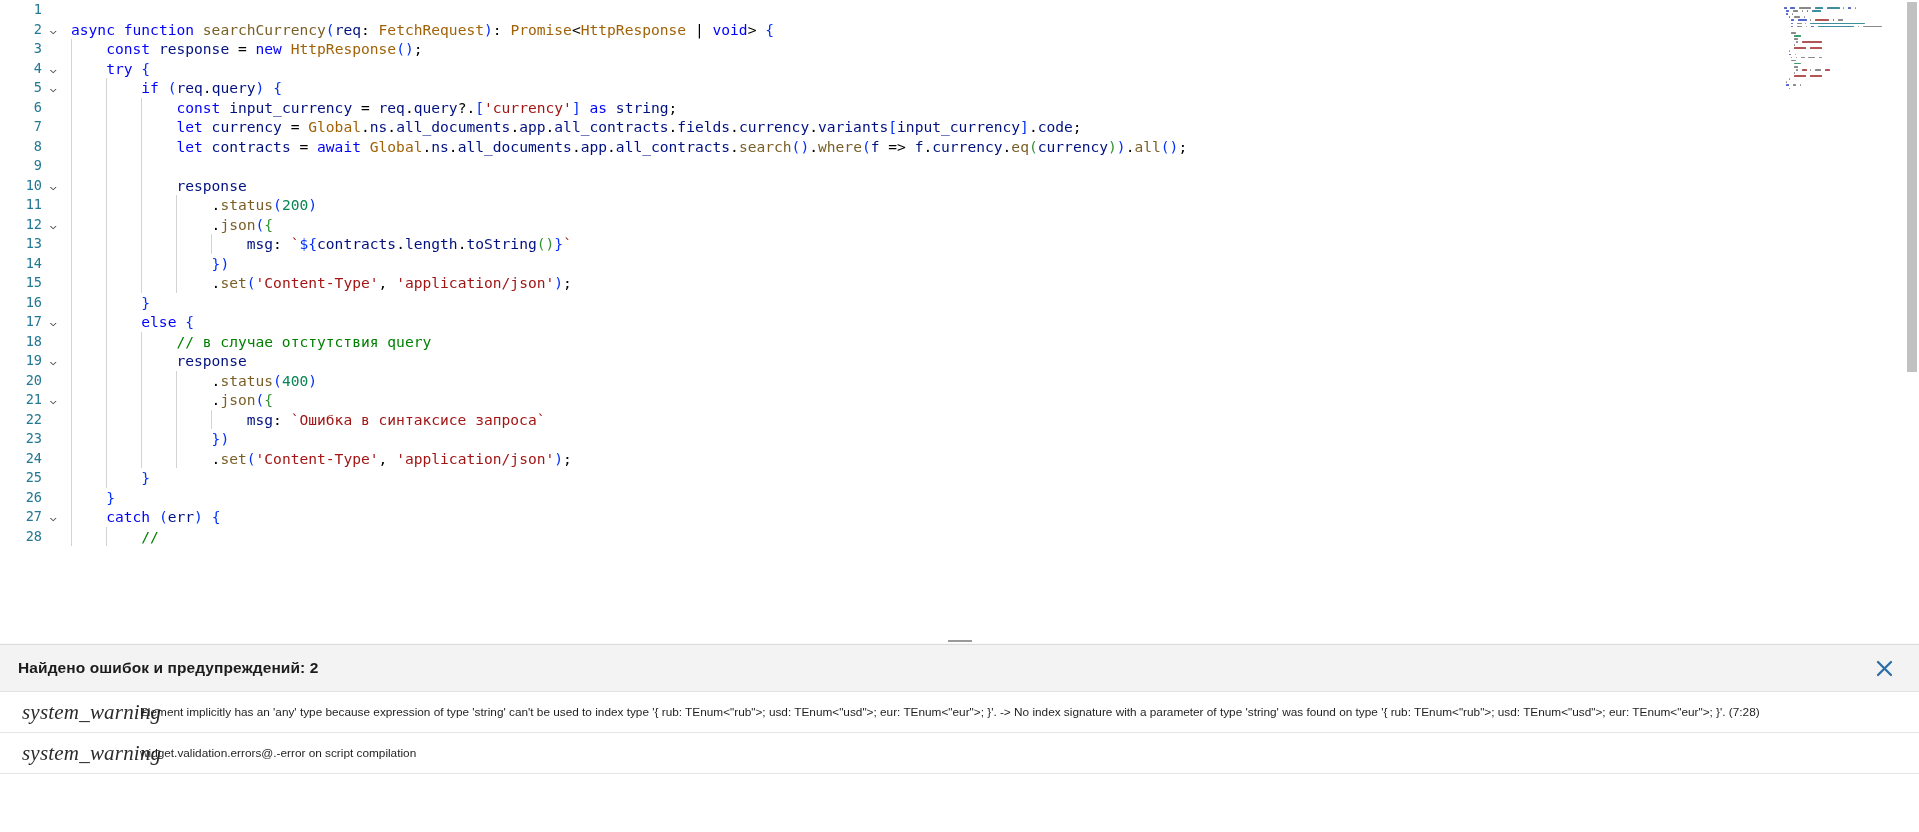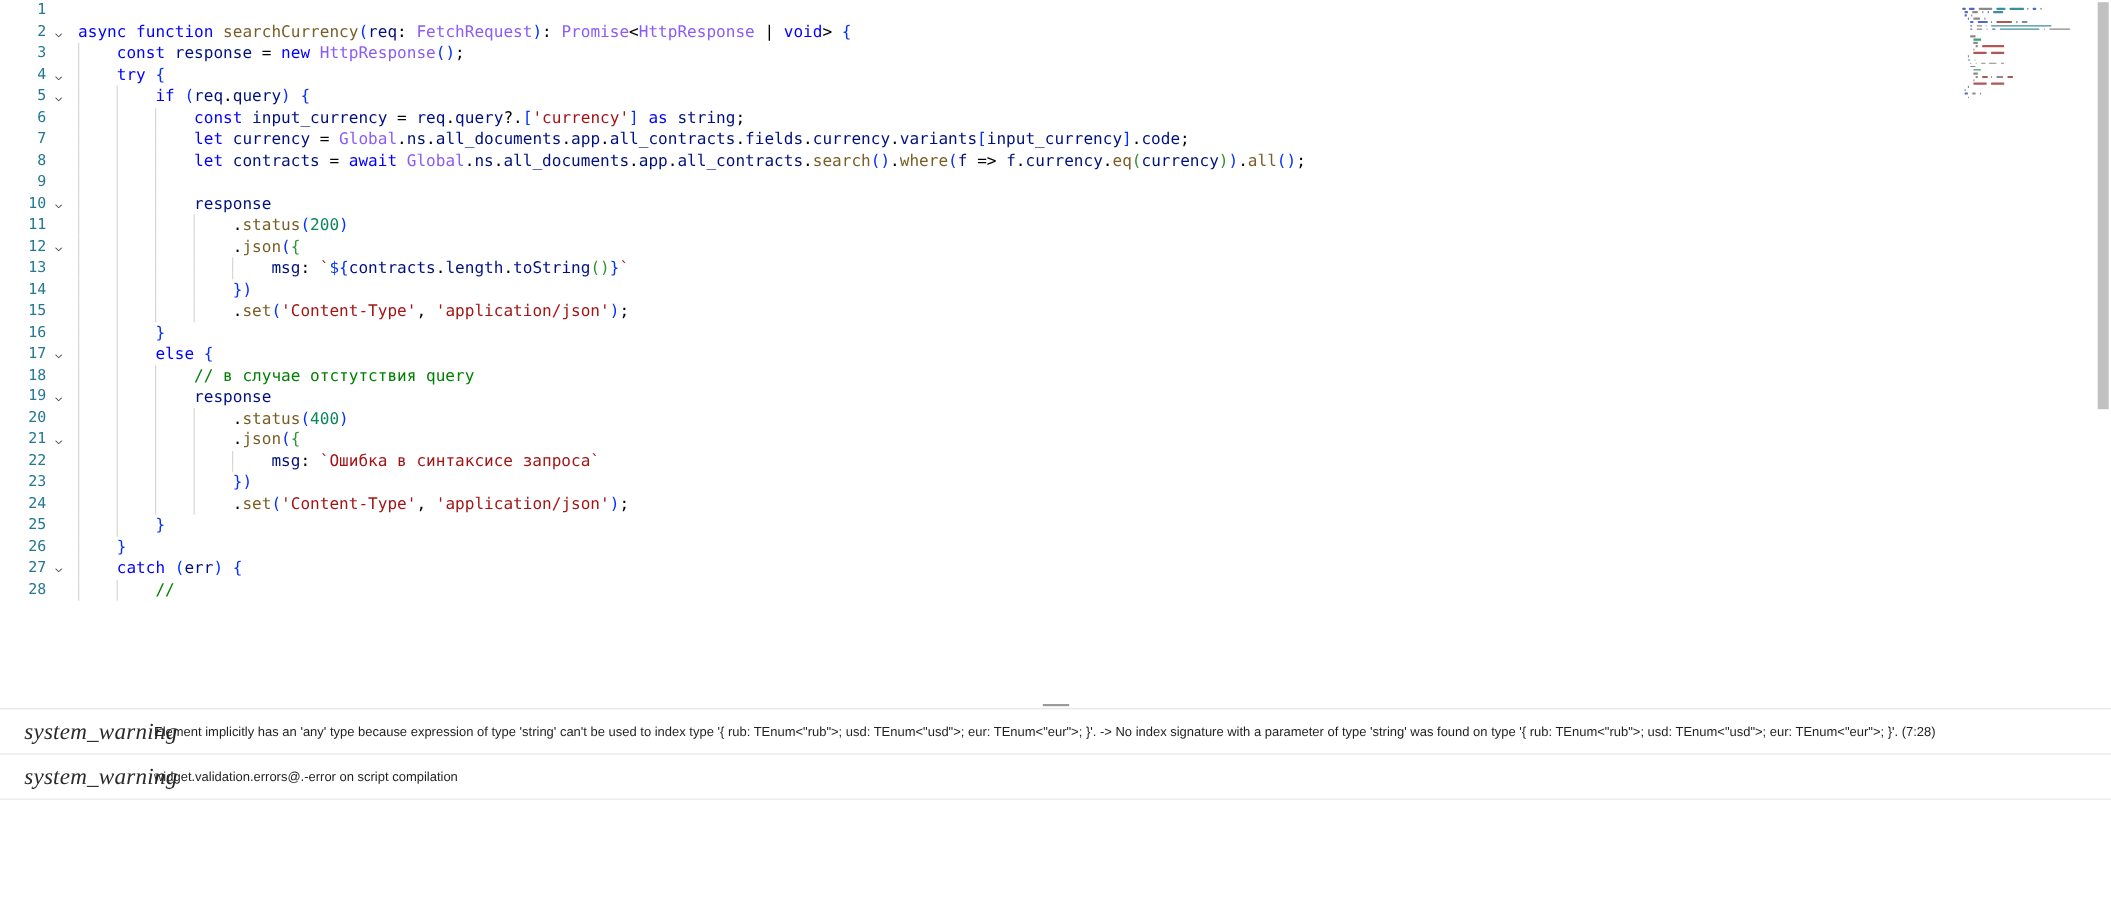--- a/index.html
+++ b/index.html
@@ -92,21 +92,21 @@
     position: absolute;
     top: 0;
     width: 1px;
     height: 19.5px;
     background: #d3d3d3;
   }
 
   
   .kw      { color: #0000ff; }   
   .fn      { color: #795e26; }   
-  .type    { color: #8b5cf6; text-align: center; }   
+  .type    { color: #a16207; text-align: center; }   
   .str     { color: #a31515; }   
   .num     { color: #098658; }   
   .cmt     { color: #008000; }   
   .var     { color: #001080; }   
   .punc    { color: #000000; }
   .br0     { color: #0431fa; }   
   .br1     { color: #319331; }
 
   
   .minimap {
@@ -308,20 +308,28 @@
     </div>
     <div class="hscroll-shadow"></div>
   </div>
 
   <div class="panel">
 
     <div class="panel-drag">
       <div class="grip"></div>
     </div>
 
+    <div class="panel-header">
+      <div class="panel-title">Найдено ошибок и предупреждений: 2</div>
+      <div class="panel-close" title="close">
+        <svg width="19" height="19" viewBox="0 0 19 19" aria-hidden="true">
+          <path d="M3 3 L16 16 M16 3 L3 16" stroke="#2c6fa8" stroke-width="2.3" stroke-linecap="round" fill="none"></path>
+        </svg>
+      </div>
+    </div>
 
     <div class="panel-body" id="panel-body">
         <div class="warn-row">
           <div class="warn-kind">system_warning</div>
           <div class="warn-msg">Element implicitly has an 'any' type because expression of type 'string' can't be used to index type '{ rub: TEnum&lt;"rub"&gt;; usd: TEnum&lt;"usd"&gt;; eur: TEnum&lt;"eur"&gt;; }'. -&gt; No index signature with a parameter of type 'string' was found on type '{ rub: TEnum&lt;"rub"&gt;; usd: TEnum&lt;"usd"&gt;; eur: TEnum&lt;"eur"&gt;; }'. (7:28)</div>
         </div>
         <div class="warn-row">
           <div class="warn-kind">system_warning</div>
           <div class="warn-msg">widget.validation.errors@.-error on script compilation</div>
         </div>

